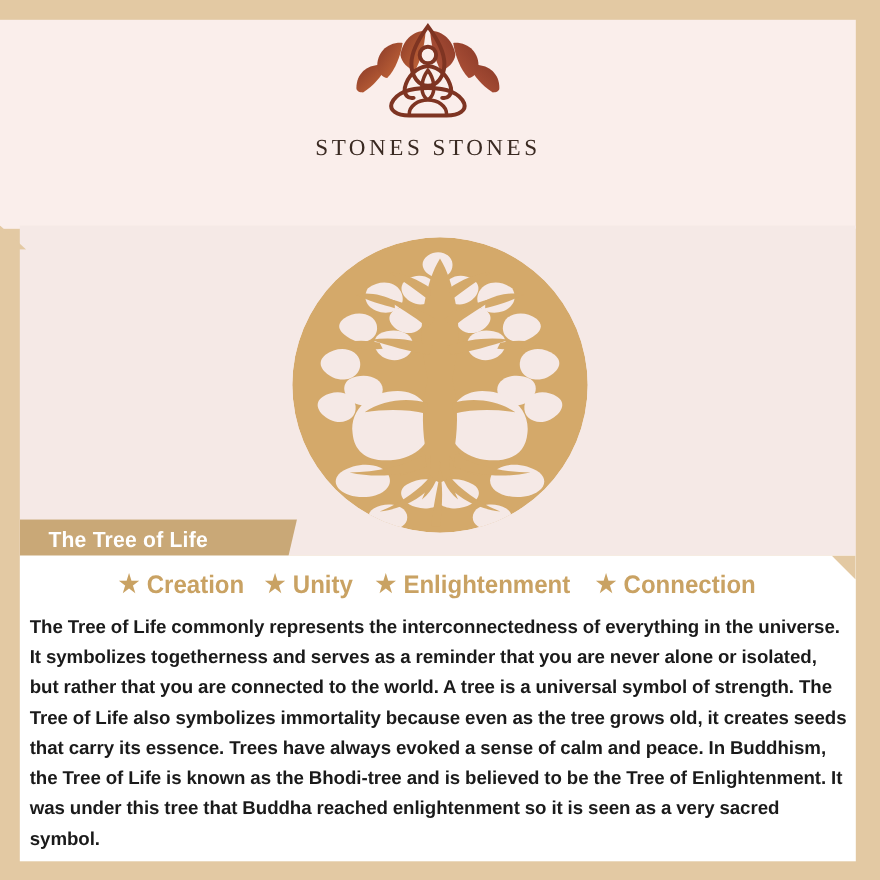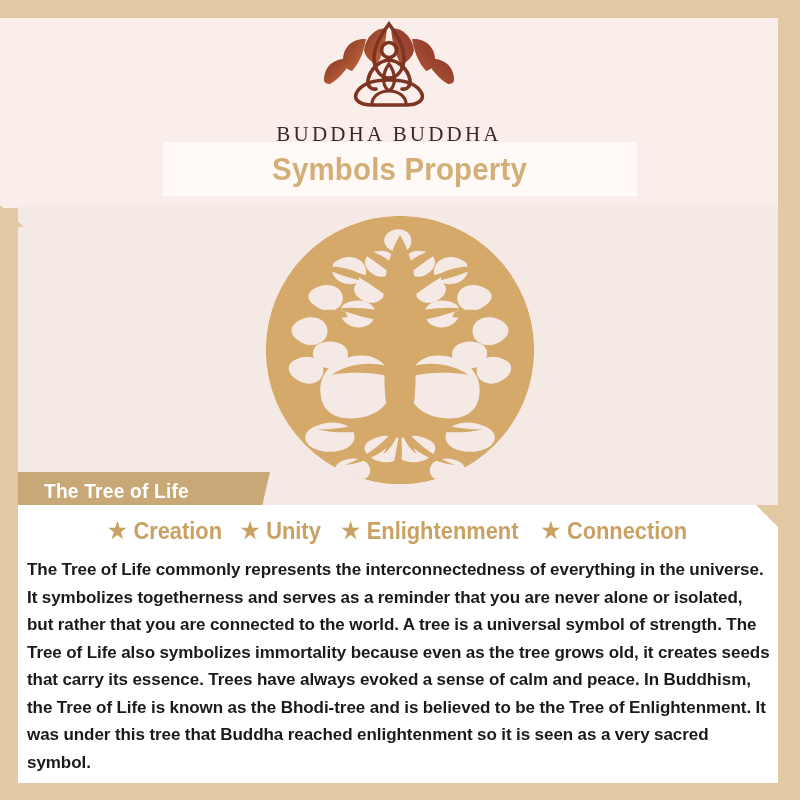--- a/index.html
+++ b/index.html
@@ -220,26 +220,23 @@
 
       <circle cx="95" cy="30" r="7.5" fill="none" stroke="#7e3422" stroke-width="3.6"></circle>
 
       <path d="M95 40 C84 41 76 50 74 60 C73 66 77 70 82 69" fill="none" stroke="#7e3422" stroke-width="3.6" stroke-linecap="round"></path>
       <path d="M95 40 C106 41 114 50 116 60 C117 66 113 70 108 69" fill="none" stroke="#7e3422" stroke-width="3.6" stroke-linecap="round"></path>
       <path d="M95 44 C89 52 88 62 92 68 C94 71 96 71 98 68 C102 62 101 52 95 44 Z" fill="none" stroke="#7e3422" stroke-width="3.2"></path>
 
       <path d="M62 74 C66 65 78 60 95 60 C112 60 124 65 128 74 C130 80 124 85 112 85 L78 85 C66 85 60 80 62 74 Z" fill="none" stroke="#7e3422" stroke-width="3.6"></path>
       <path d="M78 84 C78 76 86 71 95 71 C104 71 112 76 112 84" fill="none" stroke="#7e3422" stroke-width="3.2"></path>
     </svg>
-    <div class="brand-name">BUDDHA BUDDHA</div>
-  </div>
-
-  <div class="title-banner">
-    <span class="title-text">Symbols Property</span>
-  </div>
+    <div class="brand-name">STONES STONES</div>
+  </div>
+
 
   <div class="tree-wrap">
     <svg width="274" height="274" viewBox="0 0 200 200">
       <defs>
         <clipPath id="circClip">
             <circle cx="100" cy="100" r="98"></circle>
           </clipPath>
         <mask id="treeMask">
           <rect x="0" y="0" width="200" height="200" fill="#000"></rect>
           <g fill="#fff">

